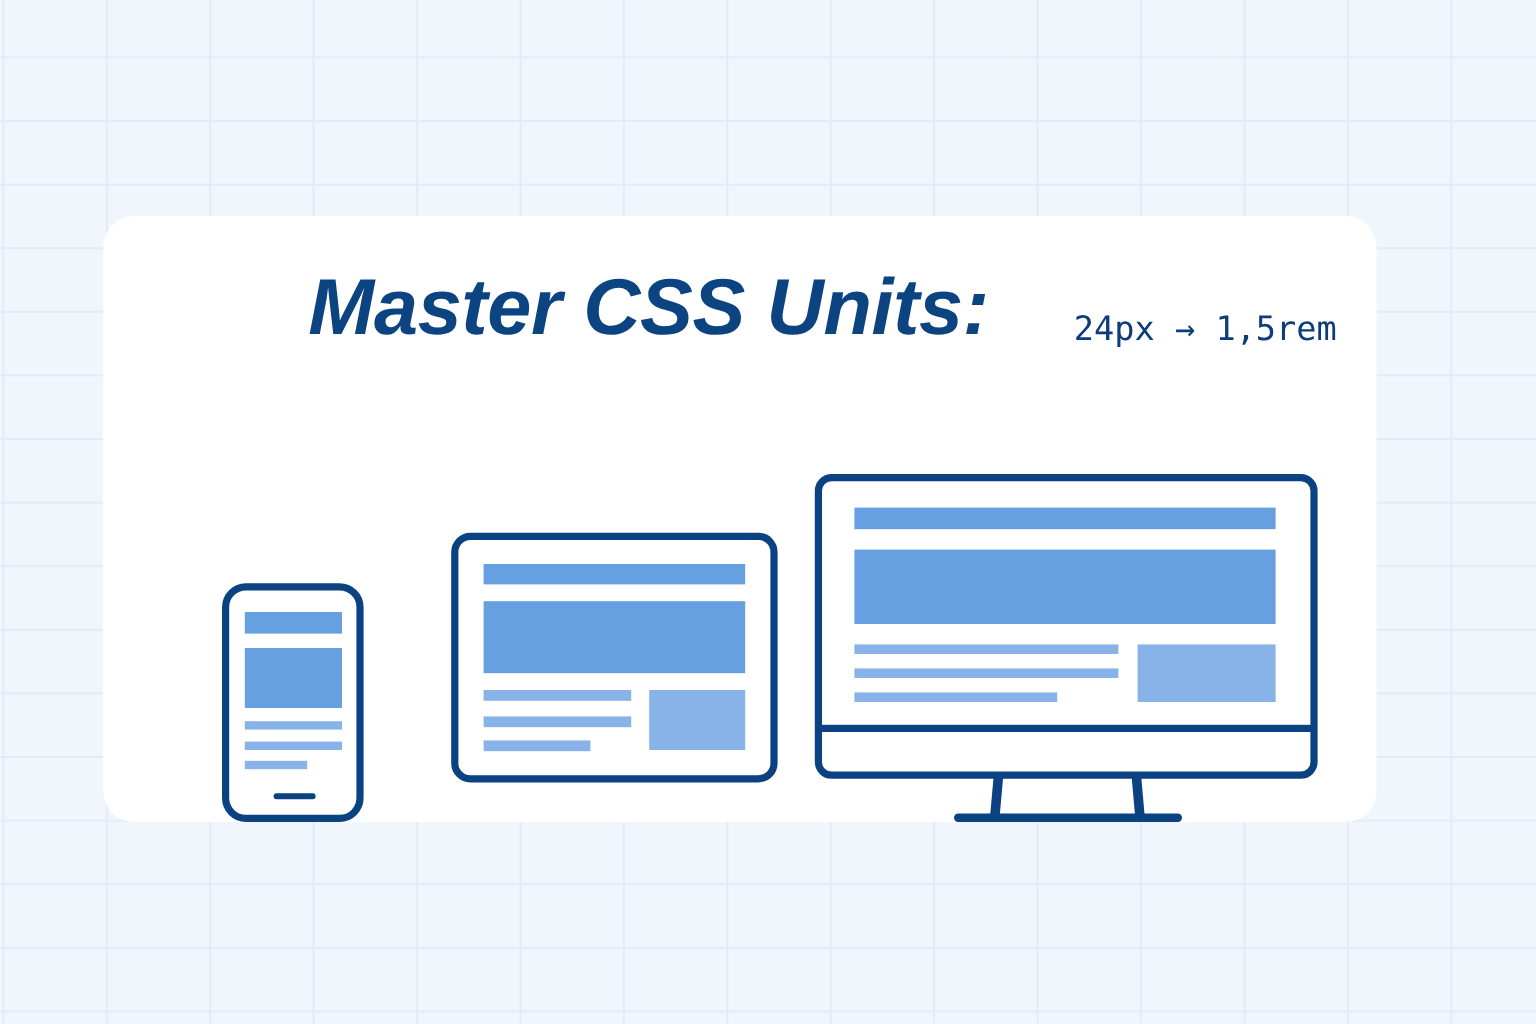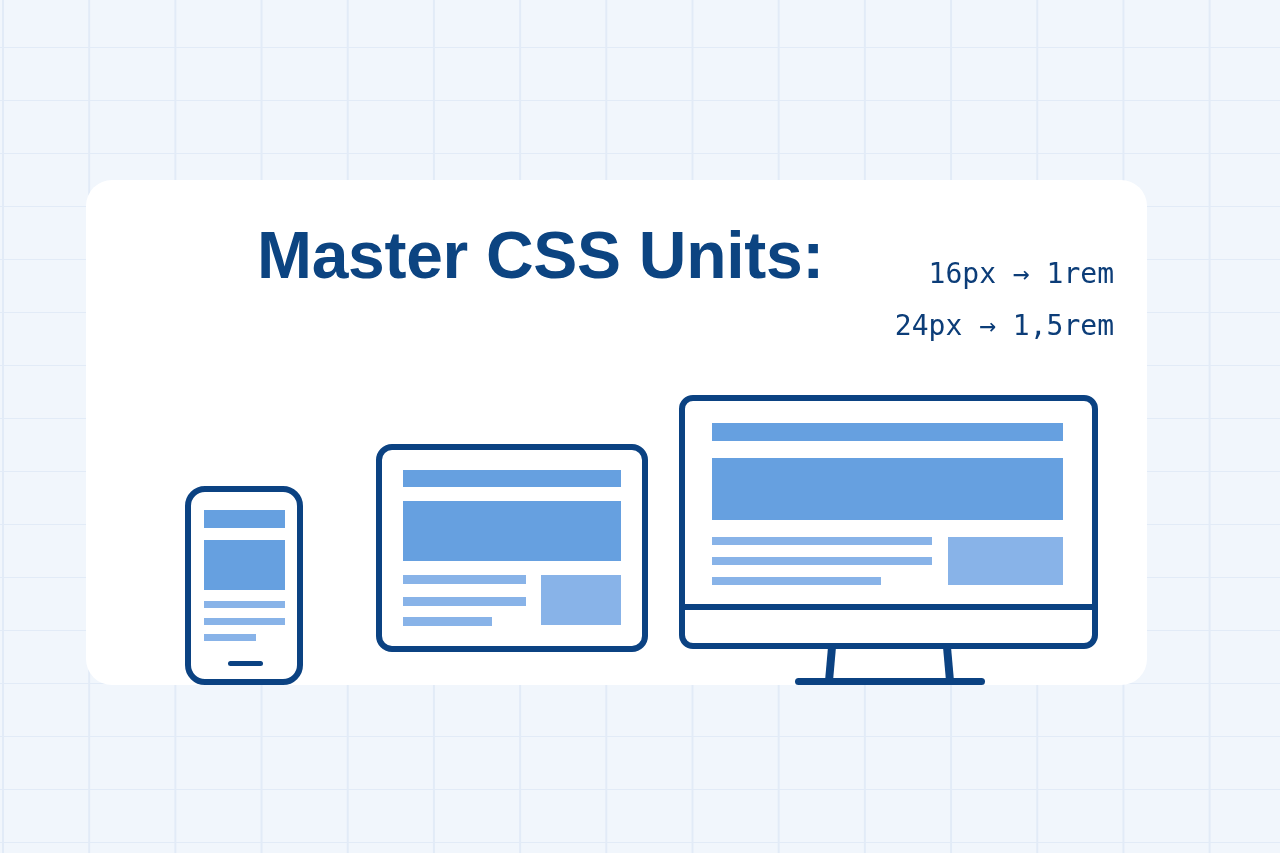--- a/index.html
+++ b/index.html
@@ -17,21 +17,21 @@
       position: absolute; left: 86px; top: 180px; width: 1061px; height: 505px;
       background: #ffffff; border-radius: 26px;
     }
     .title {
       position: absolute; right: 456px; top: 212px;
       margin: 0; text-align: right; color: #0c4481;
       font-family: "Liberation Sans", sans-serif; font-weight: 700;
       font-size: 66px; line-height: 86px; letter-spacing: -0.3px;
       white-space: nowrap;
     }
-    .title span { display: block; }
+    .title span { display: block; font-style: italic; }
     .conv {
       position: absolute; left: 852px; top: 248px; color: #0c3d78;
       font-family: "DejaVu Sans Mono", monospace; font-size: 28px; line-height: 52px;
       white-space: nowrap;
     }
     .conv .row { display: block; text-align: right; width: 262px; }
     .dev { position: absolute; box-sizing: border-box; border: 6px solid #0b4282; background: #fff; }
     .blk { position: absolute; background: #66a0e0; }
     .ln  { position: absolute; background: #88b3e8; }
     .lb  { position: absolute; background: #88b3e8; }
@@ -40,21 +40,20 @@
 </head>
 <body>
 
 <div class="card"></div>
 
 <h1 class="title">
   <span>Master CSS Units:</span>
 </h1>
 
 <div class="conv">
-  <span class="row">16px → 1rem</span>
   <span class="row">24px → 1,5rem</span>
 </div>
 
 <div>
   <div class="dev" style="left:185px;top:486px;width:118px;height:199px;border-radius:20px;"></div>
   <div class="blk" style="left:204px;top:510px;width:81px;height:18px;"></div>
   <div class="blk" style="left:204px;top:540px;width:81px;height:50px;"></div>
   <div class="ln" style="left:204px;top:601px;width:81px;height:7px;"></div>
   <div class="ln" style="left:204px;top:618px;width:81px;height:7px;"></div>
   <div class="ln" style="left:204px;top:634px;width:52px;height:7px;"></div>

